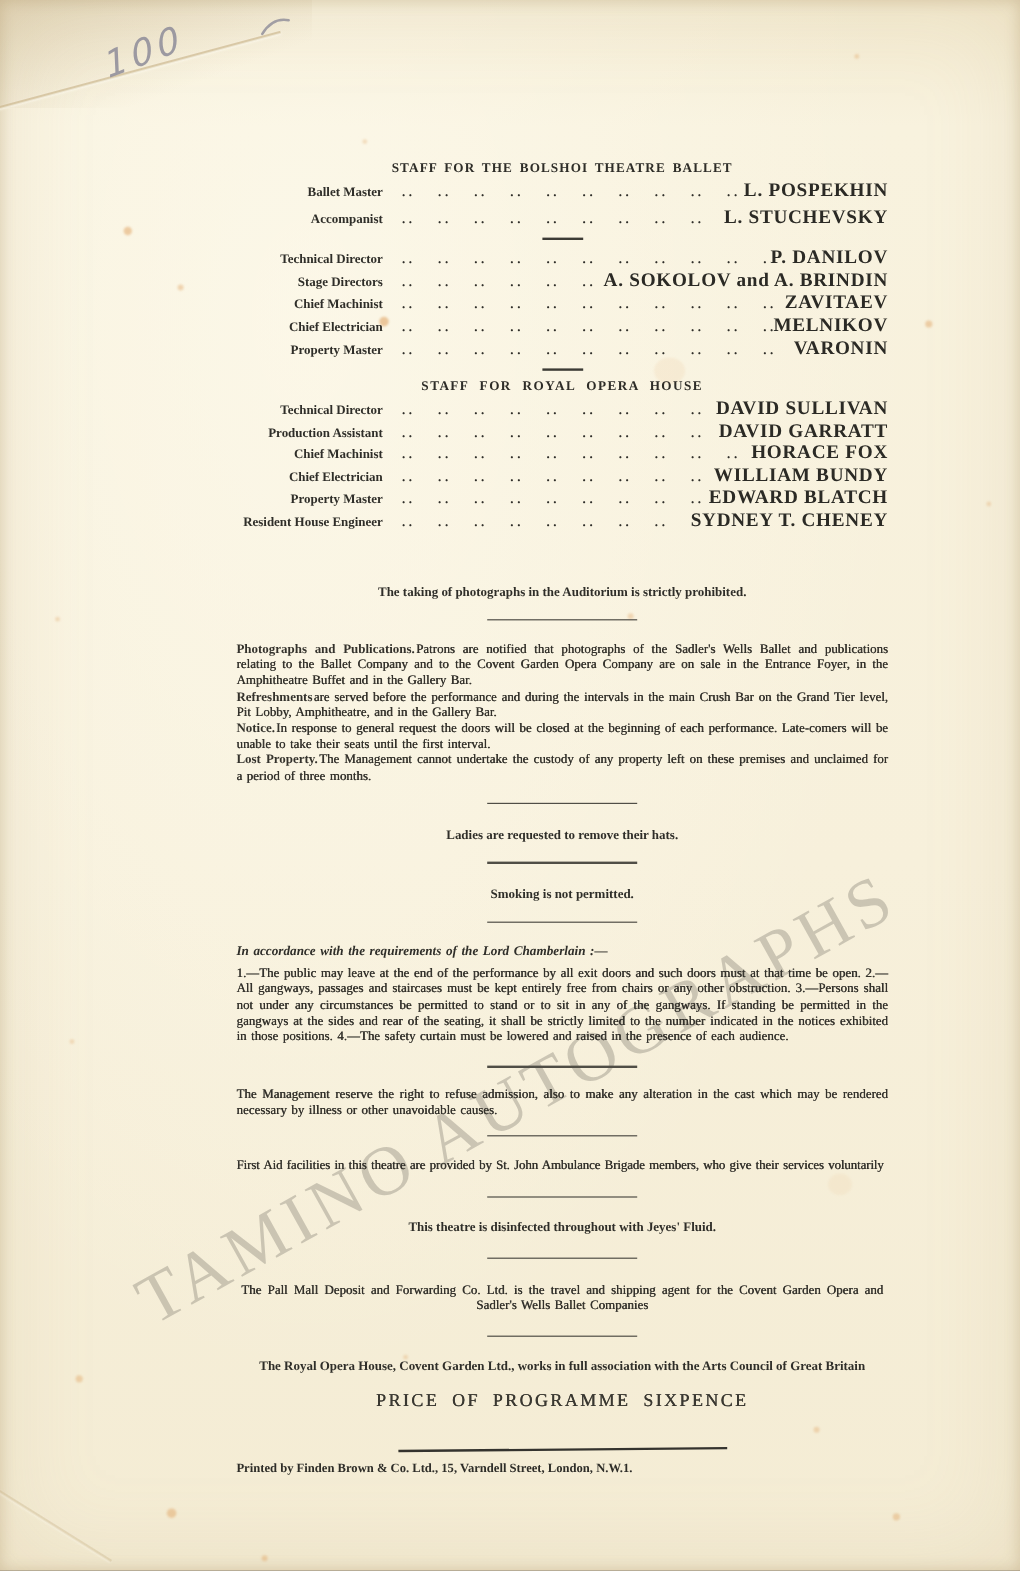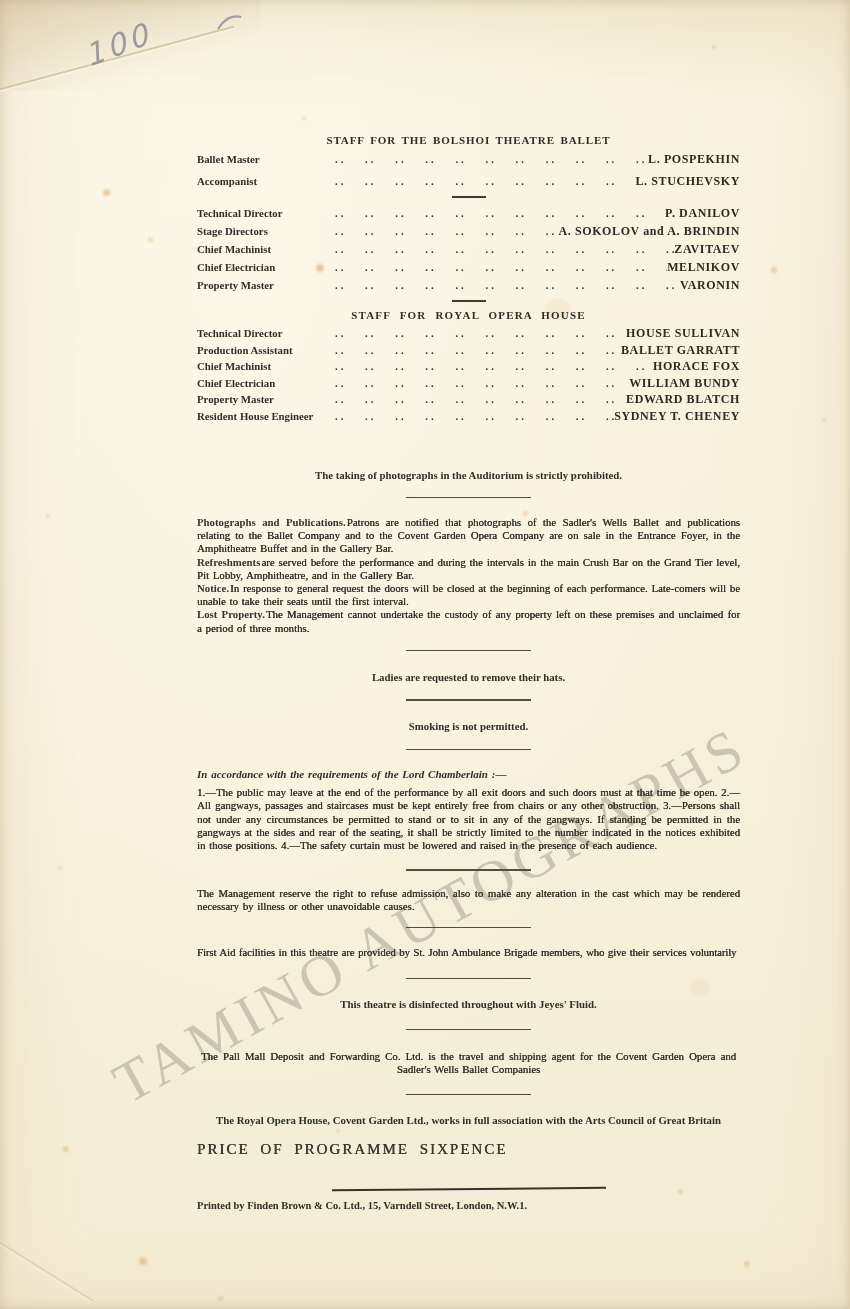--- a/index.html
+++ b/index.html
@@ -30,39 +30,39 @@
     font-size:58px; letter-spacing:5px; white-space:nowrap; color:rgba(138,132,120,.40);
     font-family:"Liberation Serif", serif; pointer-events:none; }
 
   .content { position:absolute; left:197px; top:134px; width:543px; }
 
   .sec-title { text-align:center; font-weight:bold; font-size:11px; letter-spacing:.9px;
     word-spacing:2px; color:#2e2d28; }
   .sec-title.wide { letter-spacing:1.2px; word-spacing:5px; }
 
   .staff-group { margin-top:6px; }
-  .staff-row { display:flex; align-items:baseline; line-height:14px; margin-bottom:8px; font-size:10.8px; }
+  .staff-row { display:flex; align-items:baseline; line-height:14px; margin-bottom:8px; font-size:10.8px;text-align:right; }
   .staff-row .role { min-width:122px; white-space:nowrap; font-weight:bold; color:#2f2e29; }
   .staff-row .dots { flex:1; overflow:hidden; white-space:nowrap; font-weight:bold;
     letter-spacing:3px; word-spacing:13px; padding:0 10px 0 16px; color:#2f2e29; }
-  .staff-row .name { white-space:nowrap; font-weight:bold; font-size:12px; letter-spacing:.6px; color:#2b2a25; }
+  .staff-row .name { white-space:nowrap; font-weight:bold; font-size:16px; letter-spacing:.6px; color:#2b2a25; }
   .tight .staff-row { line-height:13px; margin-bottom:3.5px; }
 
   .rule-s { width:34px; height:2px; background:#3c3b35; margin:5px auto; }
   .rule-m { width:125px; height:1.4px; background:#504e46; margin:13px auto; }
   .rule-l { width:274px; height:2px; background:#34332e; margin:30px auto 10px auto; transform:rotate(-0.5deg); }
 
   .body-text { font-size:10.8px; line-height:13.2px; text-align:justify; word-spacing:1px;
     text-shadow:.3px 0 0 currentColor; color:#34322c; margin:0; }
   .lead { font-weight:bold; padding-right:1px; text-shadow:none; }
   .center-note { text-align:center; font-weight:bold; font-size:10.8px; margin:0; color:#2f2e29; }
   .lc-head { font-weight:bold; font-style:italic; font-size:11px; margin:0 0 5px 0; text-shadow:none; color:#2f2e29; }
   .nowrap-line { white-space:nowrap; text-align:left; letter-spacing:-.1px; }
   .center-justify { text-align:justify; text-align-last:center; }
-  .price { font-size:15px; letter-spacing:2px; word-spacing:5px;
+  .price { text-align:center; font-size:15px; letter-spacing:2px; word-spacing:5px;
     color:#3a3831; text-shadow:.3px 0 0 currentColor; }
   .printer { font-weight:bold; font-size:10.5px; margin-top:2px; color:#2e2d28; }
 </style>
 </head>
 <body>
 
 <div class="page">
 
   <div class="corner-shade"></div>
   <div class="crease crease-tl"></div>
@@ -149,27 +149,27 @@
 
     <div class="rule-s" style="margin-top:8px;margin-bottom:7px"></div>
 
     <div class="sec-title wide">STAFF FOR ROYAL OPERA HOUSE</div>
 
     <div class="staff-group tight">
 
         <div class="staff-row">
           <span class="role">Technical Director</span>
           <span class="dots">.. .. .. .. .. .. .. .. .. .. .. .. .. .. .. .. .. .. .. .. .. .. .. .. .. .. .. .. .. .. .. .. .. .. .. .. .. .. .. .. </span>
-          <span class="name">HOUSE SULLIVAN</span>
+          <span class="name">DAVID SULLIVAN</span>
         </div>
 
         <div class="staff-row">
           <span class="role">Production Assistant</span>
           <span class="dots">.. .. .. .. .. .. .. .. .. .. .. .. .. .. .. .. .. .. .. .. .. .. .. .. .. .. .. .. .. .. .. .. .. .. .. .. .. .. .. .. </span>
-          <span class="name">BALLET GARRATT</span>
+          <span class="name">DAVID GARRATT</span>
         </div>
 
         <div class="staff-row">
           <span class="role">Chief Machinist</span>
           <span class="dots">.. .. .. .. .. .. .. .. .. .. .. .. .. .. .. .. .. .. .. .. .. .. .. .. .. .. .. .. .. .. .. .. .. .. .. .. .. .. .. .. </span>
           <span class="name">HORACE FOX</span>
         </div>
 
         <div class="staff-row">
           <span class="role">Chief Electrician</span>

